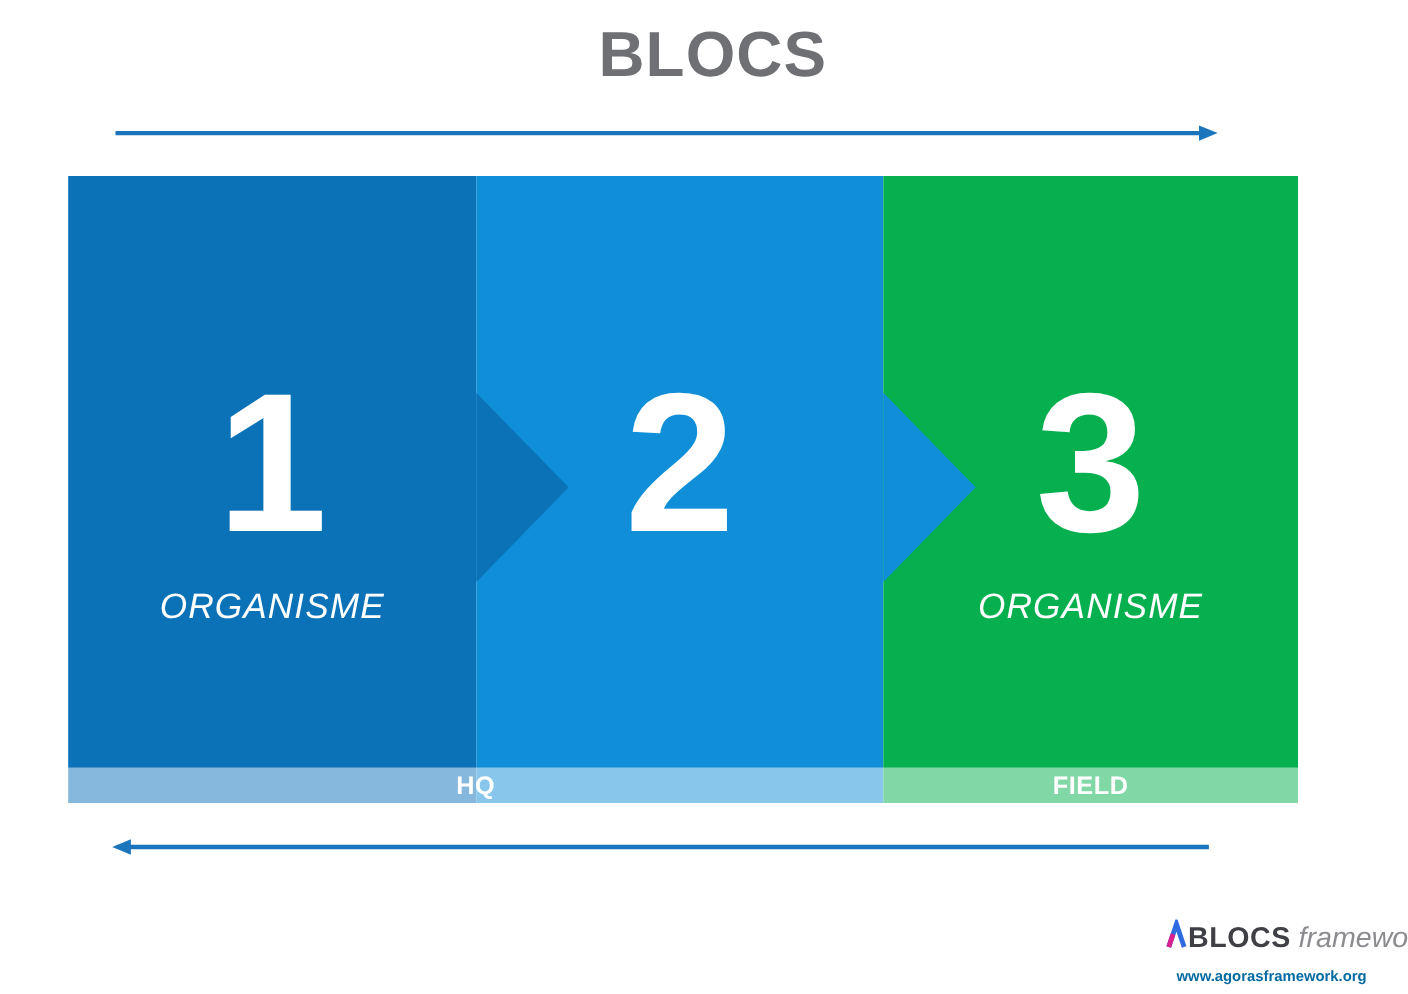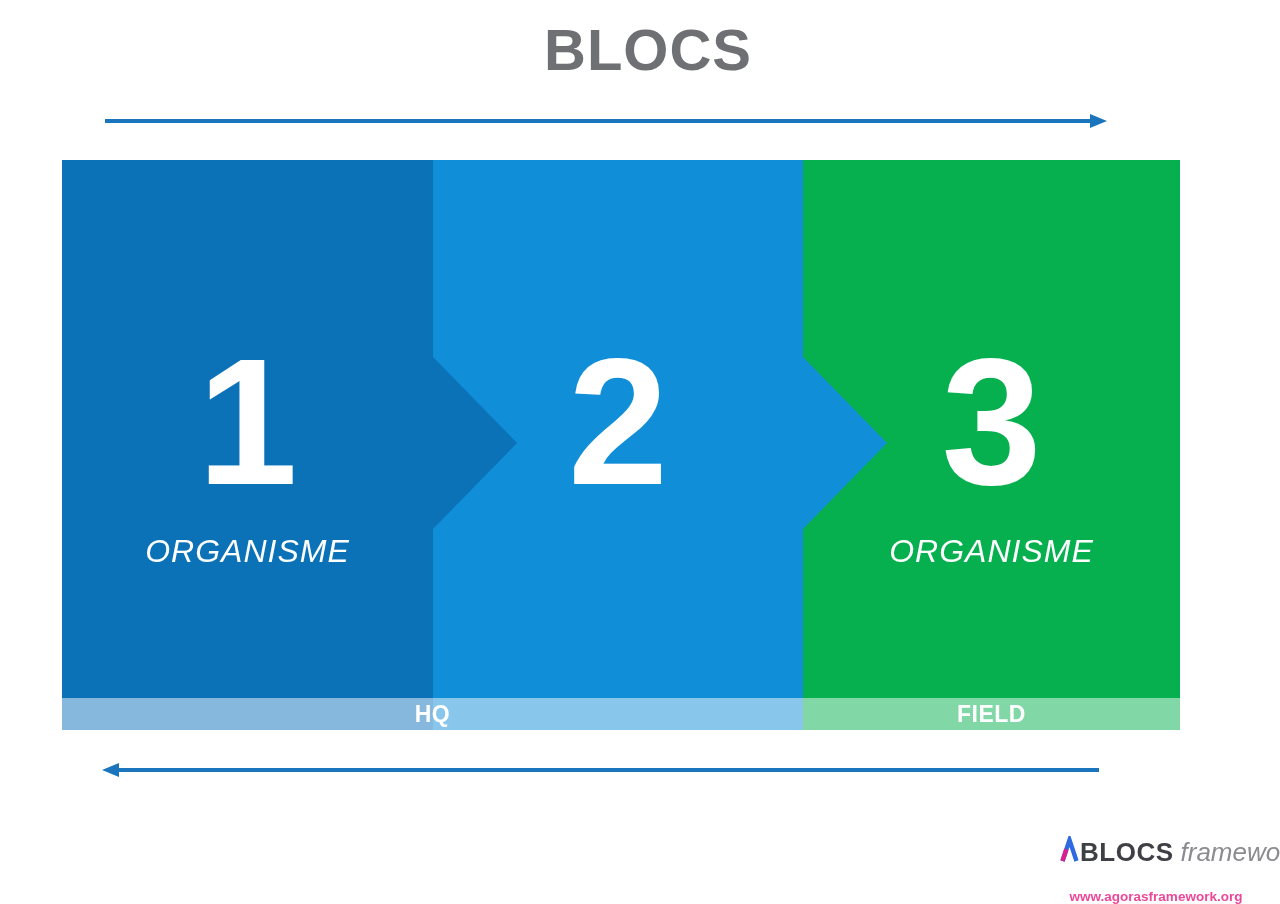--- a/index.html
+++ b/index.html
@@ -44,21 +44,21 @@
     color:#ffffff;font-size:23px;font-weight:600;letter-spacing:0.5px;
   }
   .hq-label{left:0;width:741px;}
   .field-label{left:741px;width:377px;}
 
   .logo{position:absolute;left:1058px;top:836px;width:196px;text-align:center;}
   .logo-line1{white-space:nowrap;line-height:30px;}
   .logo-a-svg{display:inline-block;vertical-align:-2px;margin-right:-1px;}
   .logo-goras{font-size:26px;font-weight:bold;color:#3f3f46;letter-spacing:0.5px;}
   .logo-fw{font-size:26px;font-style:italic;font-weight:normal;color:#8b8b90;margin-left:7px;}
-  .logo-url{margin-top:18px;font-size:13.5px;font-weight:bold;color:#ec4899;}
+  .logo-url{margin-top:8px;font-size:13.5px;font-weight:bold;color:#0369a1;}
   .sr-only{position:absolute;width:1px;height:1px;overflow:hidden;clip:rect(0 0 0 0);white-space:nowrap;}
 </style>
 </head>
 <body>
 
 <div class="canvas">
 
   <div class="title">BLOCS</div>
 
   <svg class="arrow-svg top-arrow" width="1012" height="22" viewBox="0 0 1012 22">

